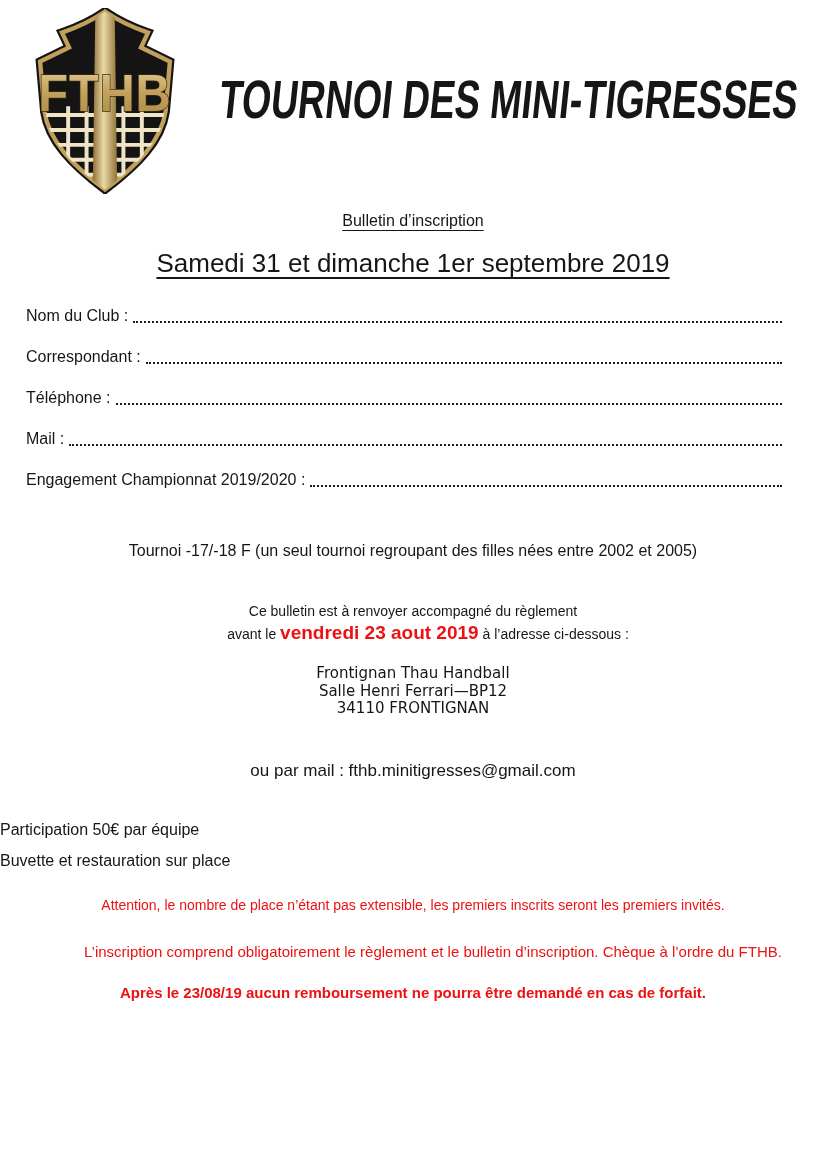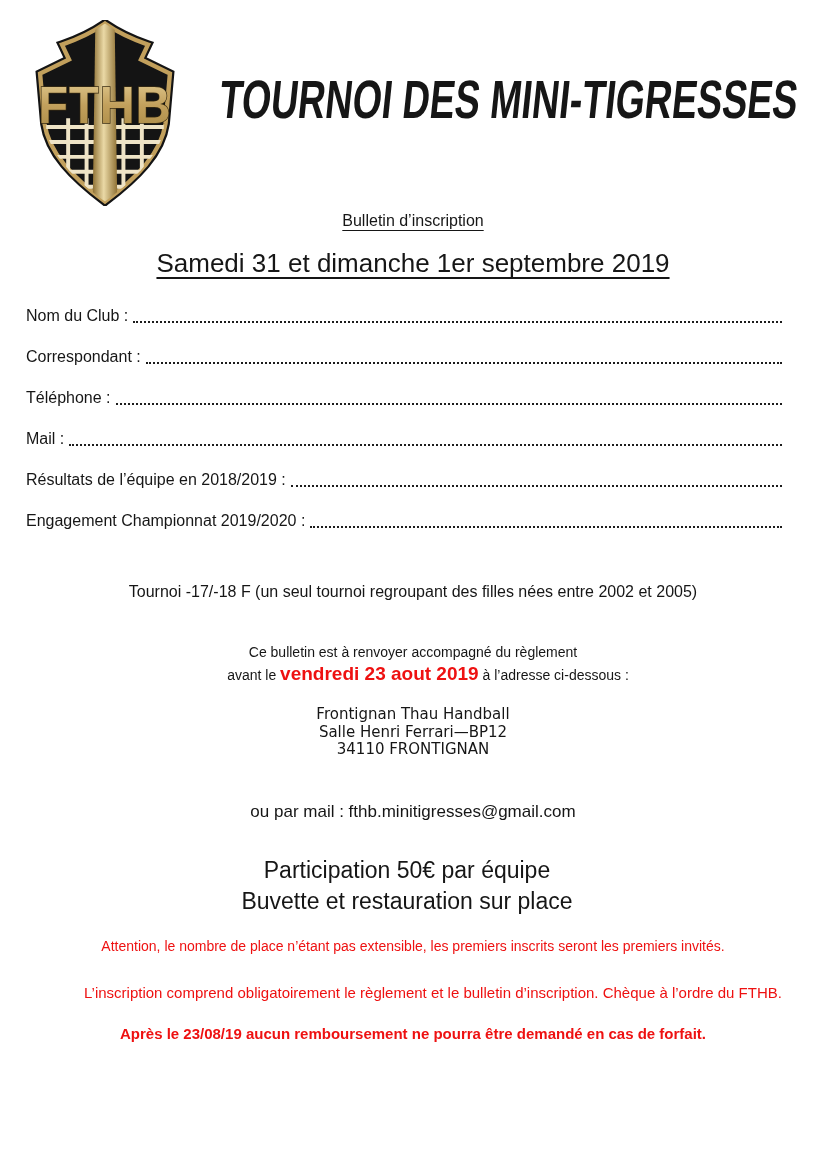--- a/index.html
+++ b/index.html
@@ -13,21 +13,21 @@
   html,body{margin:0;padding:0;}
   body{
     width:826px;height:1169px;background:#ffffff;
     font-family:"Liberation Sans",sans-serif;color:var(--ink);
     overflow:hidden;
   }
   .page{width:826px;height:1169px;position:relative;}
 
   
   header{position:relative;height:205px;}
-  .logo{position:absolute;left:14px;top:20px;width:182px;height:186px;}
+  .logo{position:absolute;left:14px;top:8px;width:182px;height:186px;}
   .logo svg{width:100%;height:100%;display:block;}
   .logo text{
     font-family:"Liberation Sans",sans-serif;font-weight:bold;
     letter-spacing:1px;
   }
   .title-svg{position:absolute;left:212px;top:60px;width:600px;height:80px;}
   .title-svg text{
     font-family:"Liberation Sans",sans-serif;font-weight:bold;font-size:54px;
     fill:var(--ink);
   }
@@ -52,21 +52,21 @@
   
   .category{margin:50px 0 0 0;text-align:center;font-size:16px;line-height:19px;}
   .send1{margin:43px 0 0 0;text-align:center;font-size:14px;line-height:17px;}
   .send2{margin:1px 0 0 0;text-align:center;font-size:14px;line-height:23px;padding-left:30px;}
   .deadline{color:var(--accent-red);font-weight:bold;font-size:19px;}
   .address{
     margin:19px 0 0 0;text-align:center;
     font-family:"DejaVu Sans",sans-serif;font-size:15px;line-height:17.5px;
   }
   .mail-line{margin:43px 0 0 0;text-align:center;font-size:17px;line-height:20px;}
-  .participation{margin:33px 12px 0 0;text-align:center;font-size:23px;line-height:31px;}
+  .participation{margin:33px 12px 0 0;font-size:16px;line-height:31px;}
 
   
   .warning{text-align:center;color:var(--accent-red);}
   .w1{margin:21px 0 0 0;font-size:14px;line-height:17px;}
   .w2{margin:29px 0 0 0;font-size:15px;line-height:18px;padding-left:40px;}
   .w3{margin:23px 0 0 0;font-size:15px;line-height:18px;font-weight:bold;}
 </style>
 </head>
 <body>
 
@@ -130,24 +130,20 @@
     </div>
     <div class="field-row">
       <span class="field-label">Téléphone :</span>
       <span class="dots"></span>
     </div>
     <div class="field-row">
       <span class="field-label">Mail :</span>
       <span class="dots"></span>
     </div>
     <div class="field-row">
-      <span class="field-label">Résultats de l’équipe en 2018/2019 :</span>
-      <span class="dots"></span>
-    </div>
-    <div class="field-row">
       <span class="field-label">Engagement Championnat 2019/2020 :</span>
       <span class="dots"></span>
     </div>
   </div>
 
   <p class="category">Tournoi -17/-18 F (un seul tournoi regroupant des filles nées entre 2002 et 2005)</p>
 
   <p class="send1">Ce bulletin est à renvoyer accompagné du règlement</p>
 
   <p class="send2"><span>avant le </span><span class="deadline">vendredi 23 aout 2019</span><span> à l’adresse ci-dessous :</span></p>

